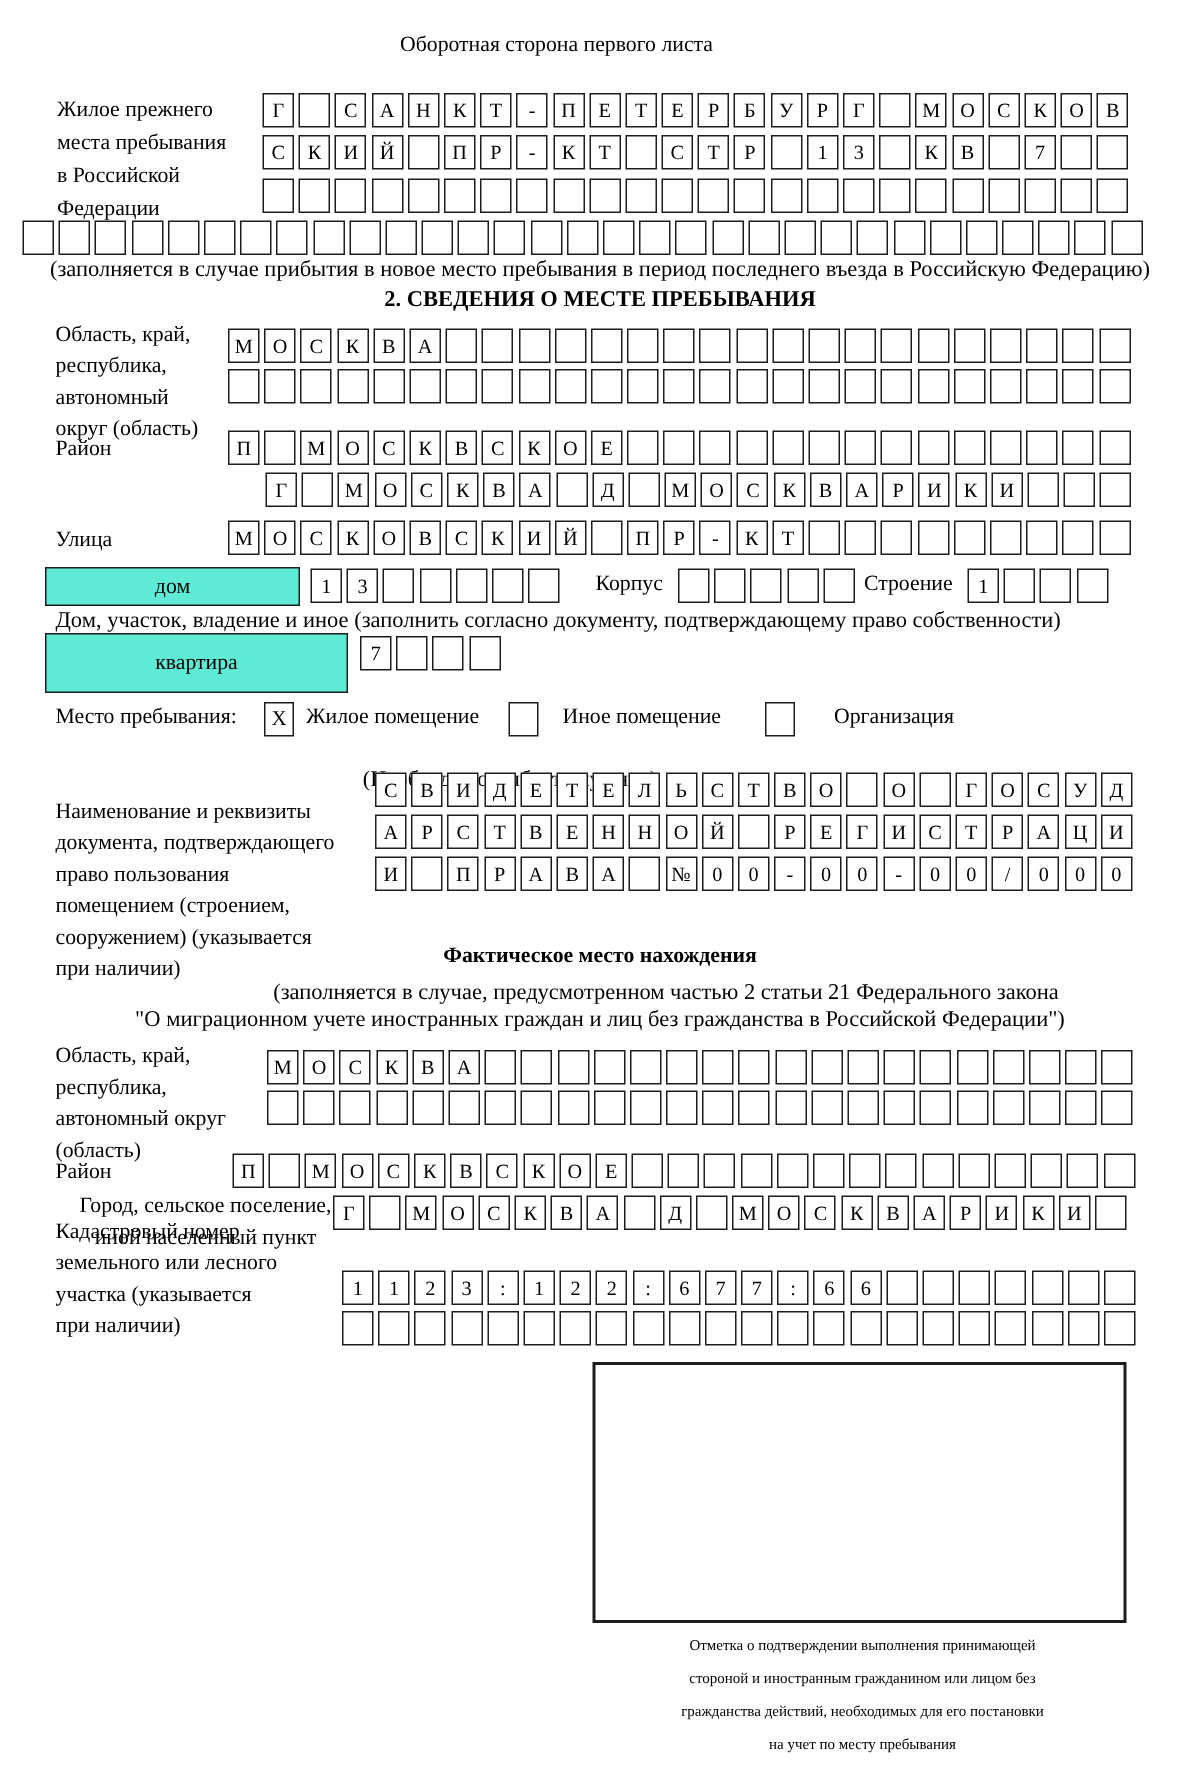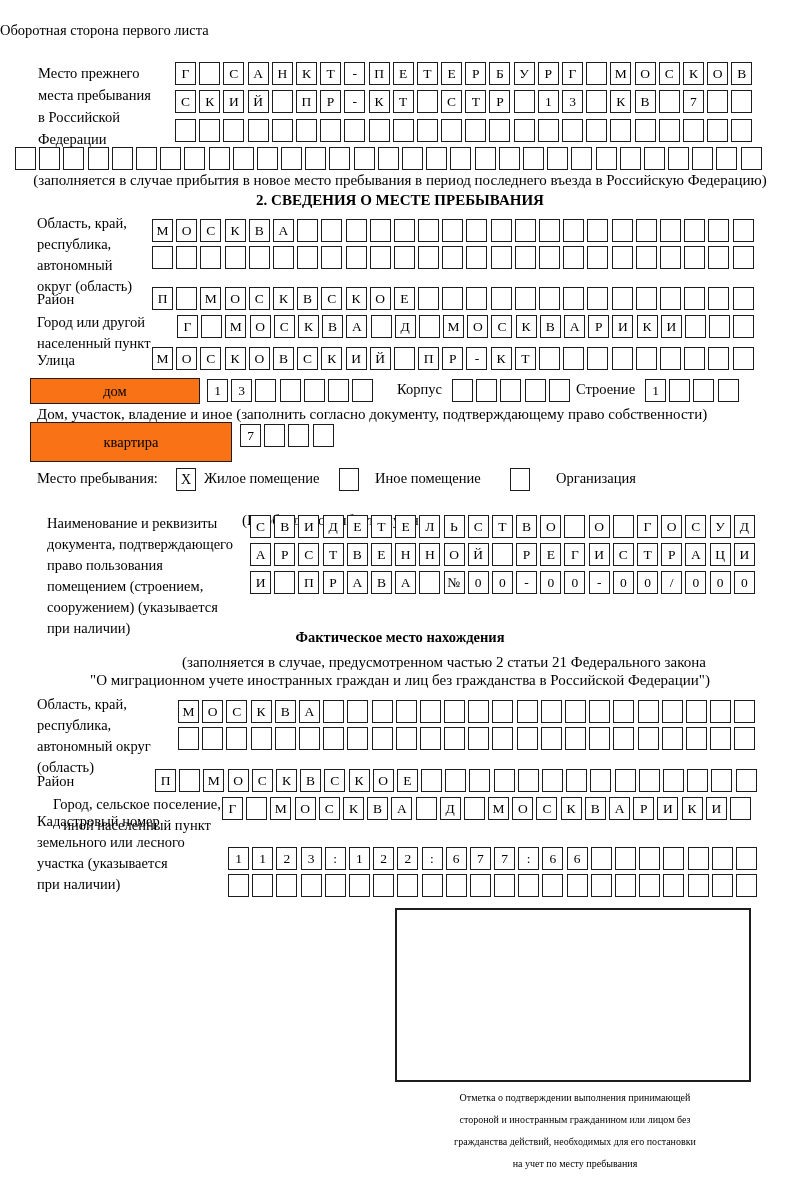--- a/index.html
+++ b/index.html
@@ -8,33 +8,33 @@
   .abs{position:absolute;}
   .cells{display:flex;column-gap:3.2px;}
   .cell{width:21px;height:23px;border:1.8px solid #1d1d1d;box-sizing:border-box;
         display:flex;align-items:center;justify-content:center;
         font-size:13.5px;background:#fff;flex:0 0 auto;}
   .label{font-size:14.5px;line-height:21px;white-space:pre-line;}
   .lbl{font-size:14.5px;}
   .note{font-size:15px;}
   .title{font-weight:bold;font-size:15px;}
   .wbox{border:1.8px solid #1d1d1d;box-sizing:border-box;display:flex;
-        align-items:center;justify-content:center;font-size:14.5px;background:#f97316;}
+        align-items:center;justify-content:center;font-size:14.5px;background:#5eead4;}
   .chk{width:20px;height:23px;border:1.8px solid #1d1d1d;box-sizing:border-box;
        display:flex;align-items:center;justify-content:center;font-size:14px;background:#fff;}
   .center{text-align:center;}
 </style>
 </head>
 <body>
 
 <div class="page">
 
-  <div class="abs lbl" style="top:22px;left:0;width:742px;text-align:left;">Оборотная сторона первого листа</div>
-
-  <div class="abs label" style="left:38px;top:62px;width:140px;line-height:22px;">Место прежнего
+  <div class="abs lbl" style="top:22px;left:0;width:742px;text-align:center;">Оборотная сторона первого листа</div>
+
+  <div class="abs label" style="left:38px;top:62px;width:140px;line-height:22px;">Жилое прежнего
 места пребывания
 в Российской
 Федерации</div>
   <div class="abs cells" style="left:175px;top:62px;">
       <div class="cell">Г</div>
       <div class="cell"></div>
       <div class="cell">С</div>
       <div class="cell">А</div>
       <div class="cell">Н</div>
       <div class="cell">К</div>
@@ -227,22 +227,20 @@
       <div class="cell"></div>
       <div class="cell"></div>
       <div class="cell"></div>
       <div class="cell"></div>
       <div class="cell"></div>
       <div class="cell"></div>
       <div class="cell"></div>
       <div class="cell"></div>
     </div>
 
-  <div class="abs label" style="left:37px;top:312px;width:140px;">Город или другой
-населенный пункт</div>
   <div class="abs cells" style="left:177px;top:315px;">
       <div class="cell">Г</div>
       <div class="cell"></div>
       <div class="cell">М</div>
       <div class="cell">О</div>
       <div class="cell">С</div>
       <div class="cell">К</div>
       <div class="cell">В</div>
       <div class="cell">А</div>
       <div class="cell"></div>
@@ -329,21 +327,21 @@
 
   <div class="abs lbl" style="left:37px;top:470px;">Место пребывания:</div>
   <div class="abs chk" style="left:176px;top:468px;">X</div>
   <div class="abs lbl" style="left:204px;top:470px;">Жилое помещение</div>
   <div class="abs chk" style="left:339px;top:468px;"></div>
   <div class="abs lbl" style="left:375px;top:470px;">Иное помещение</div>
   <div class="abs chk" style="left:510px;top:468px;"></div>
   <div class="abs lbl" style="left:556px;top:470px;">Организация</div>
   <div class="abs note center" style="left:150px;top:512px;width:380px;">(Необходимо выбрать нужное)</div>
 
-  <div class="abs label" style="left:37px;top:513px;width:205px;margin-left:10px;">Наименование и реквизиты
+  <div class="abs label" style="left:37px;top:531px;width:205px;">Наименование и реквизиты
 документа, подтверждающего
 право пользования
 помещением (строением,
 сооружением) (указывается
 при наличии)</div>
   <div class="abs cells" style="left:250px;top:515px;">
       <div class="cell">С</div>
       <div class="cell">В</div>
       <div class="cell">И</div>
       <div class="cell">Д</div>

